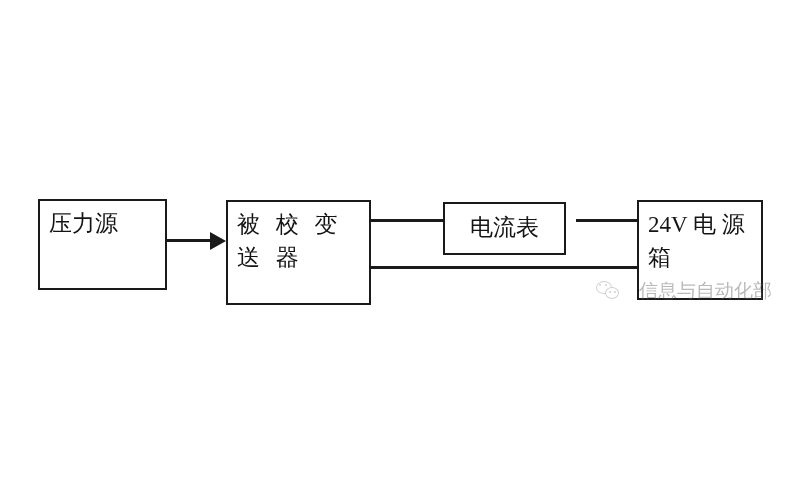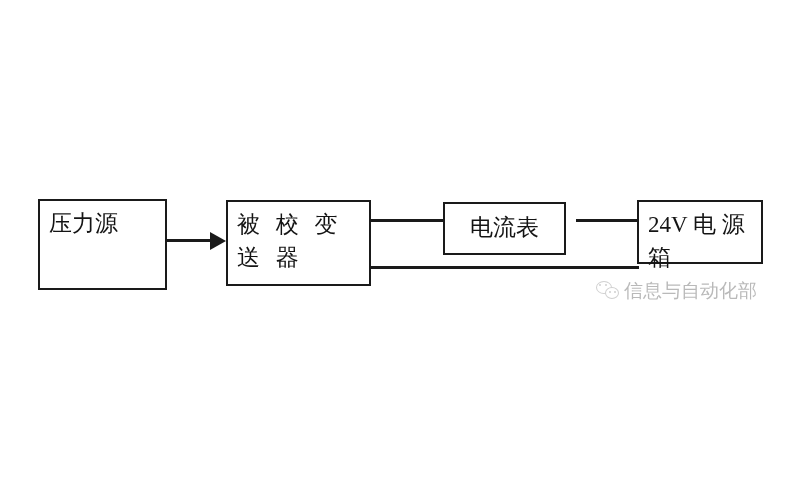--- a/index.html
+++ b/index.html
@@ -64,21 +64,21 @@
     border-bottom: 9px solid transparent;
     border-left: 16px solid #1a1a1a;
     z-index: 2;
   }
   
   #watermark {
     position: absolute;
     left: 596px;
     top: 280px;
     display: flex;
-    gap: 2px;
+    gap: 17px;
     z-index: 5;
     opacity: 0.42;
     pointer-events: none;
   }
   #watermark .wm-text {
     font-size: 19px;
     line-height: 22px;
     color: #5a5a5a;
     font-family: "Liberation Sans", "DejaVu Sans", sans-serif;
     letter-spacing: 0px;
@@ -124,29 +124,29 @@
   <div class="wire h" style="left:369px; top:219px; width:90px;"></div>
 
   <div class="wire h" style="left:576px; top:219px; width:63px;"></div>
 
   <div class="wire h" style="left:369px; top:266px; width:270px;"></div>
 
   <div class="node" style="left:38px; top:199px; width:129px; height:91px;">
     <div class="node-label">压力源</div>
   </div>
 
-  <div class="node" style="left:226px; top:200px; width:145px; height:86px;padding-left:40px;">
+  <div class="node" style="left:226px; top:200px; width:145px; height:105px;padding-left:40px;">
     <div class="node-label spaced">被 校 变 送 器</div>
   </div>
 
   <div class="node" style="left:443px; top:202px; width:123px; height:53px;">
     <div class="node-label centered" style="top:7px;">电流表</div>
   </div>
 
-  <div class="node" style="left:637px; top:200px; width:126px; height:64px;">
+  <div class="node" style="left:637px; top:200px; width:126px; height:100px;">
     <div class="node-label">24V  电 源箱</div>
   </div>
 
   <div id="watermark">
     <div class="wm-logo">
       <span class="b1"></span>
       <span class="b2"></span>
       <span class="d" style="left:3px; top:4px;"></span>
       <span class="d" style="left:9px; top:4px;"></span>
       <span class="d" style="left:13px; top:11px;"></span>

